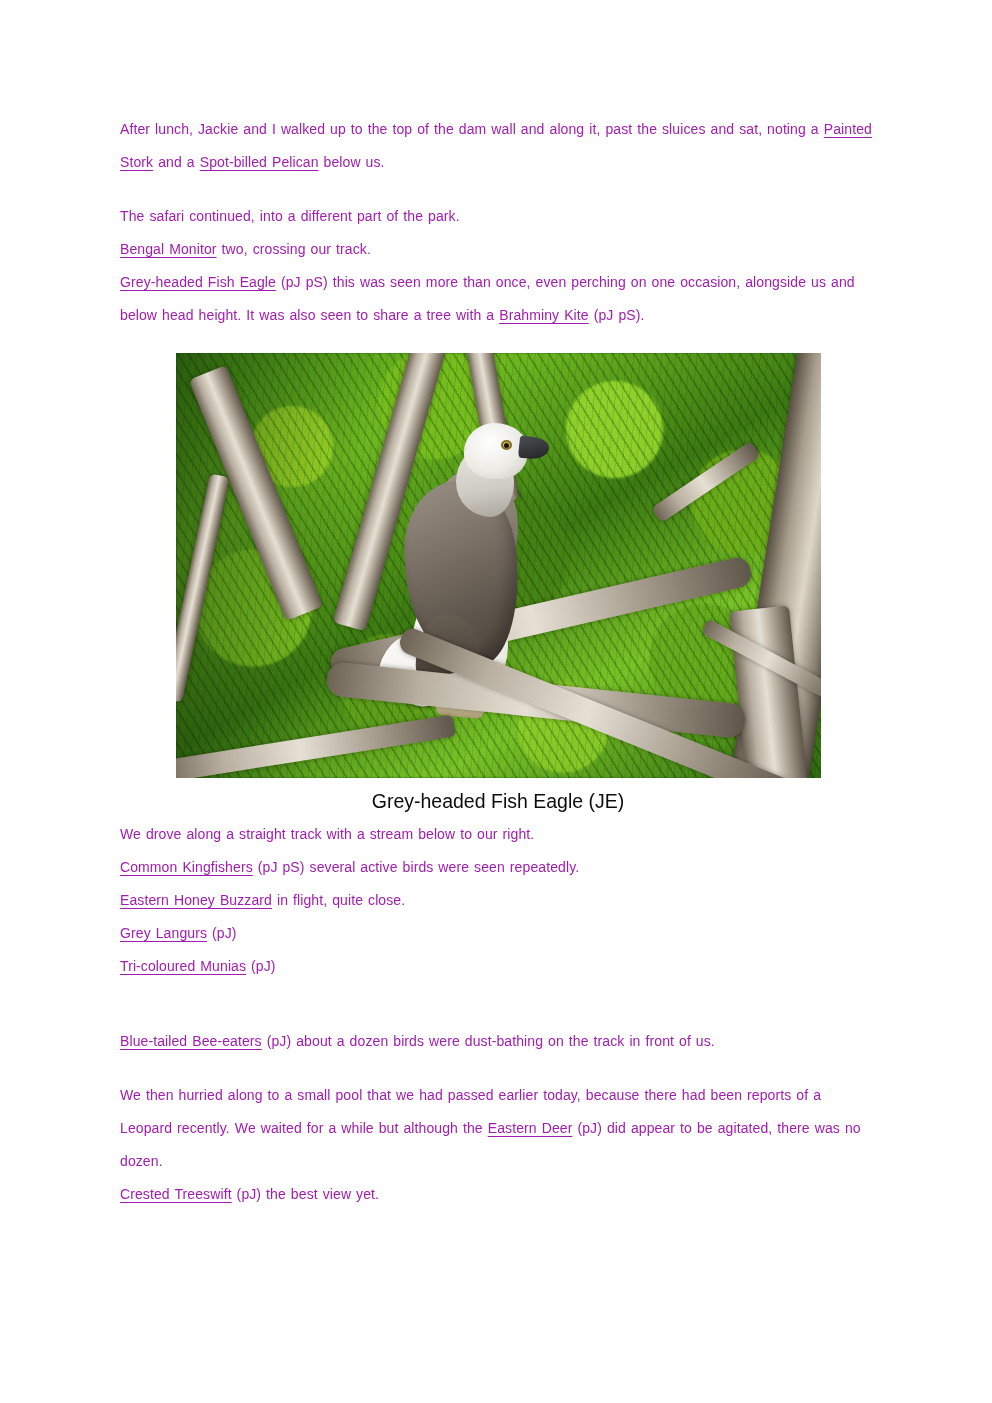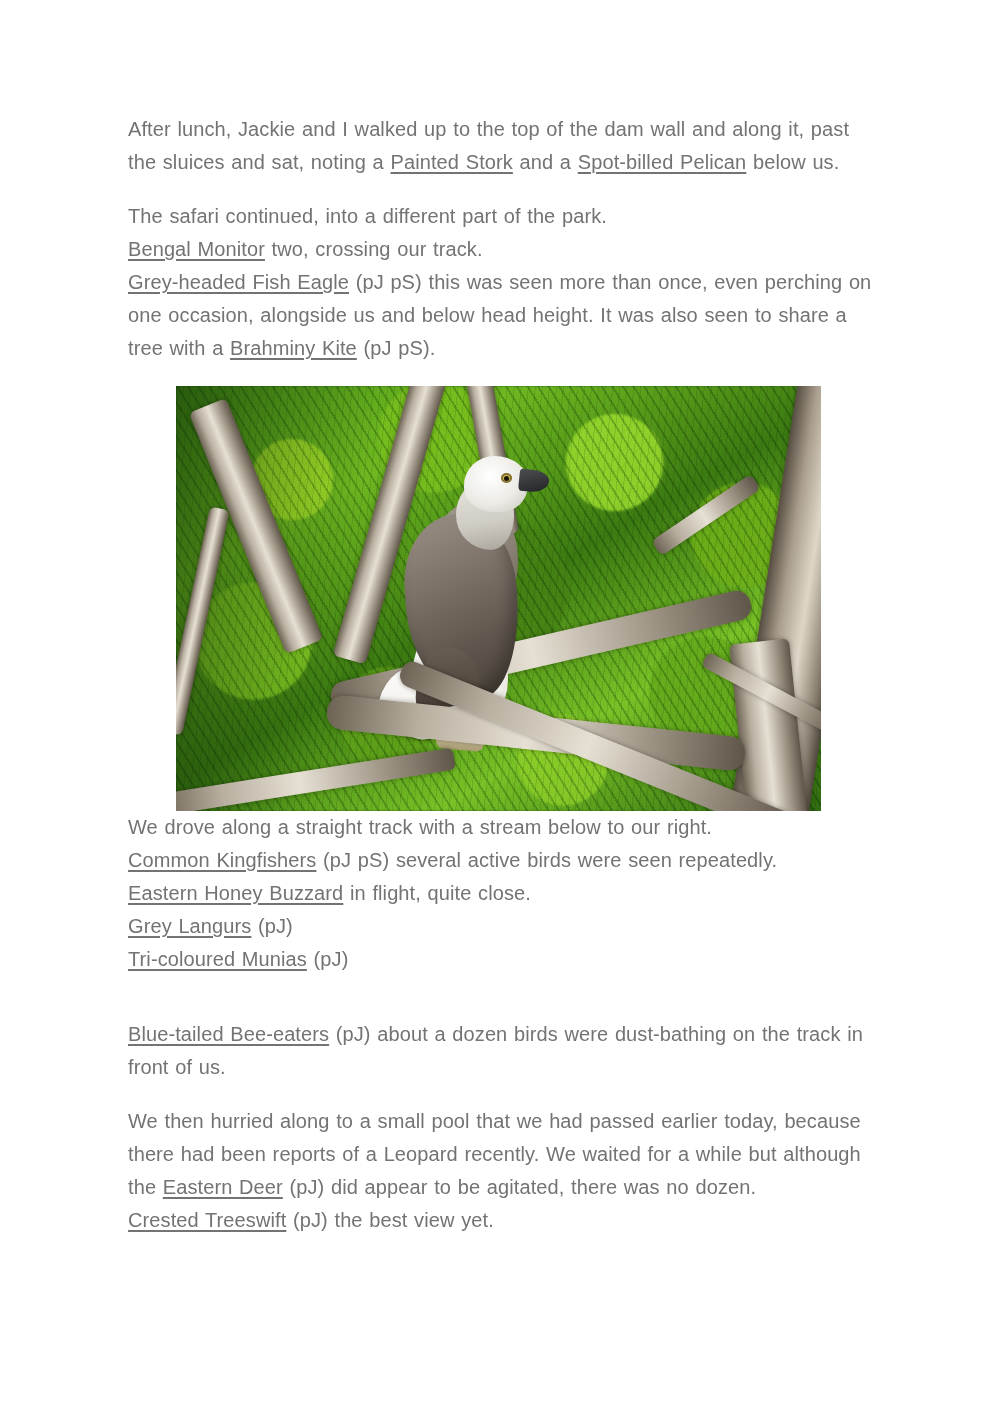--- a/index.html
+++ b/index.html
@@ -22,26 +22,26 @@
     height: 1403px;
     background: #ffffff;
   }
   .content {
     position: absolute;
     left: 120px;
     top: 113px;
     width: 756px;
   }
   p.para {
-    margin: 0 0 0 8px;
-    font-size: 20px;
+    margin: 0 0 0 0;
+    font-size: 14px;
     line-height: 33px;
     letter-spacing: 0.1px;
     word-spacing: 1px;
-    color: #737373;
+    color: #a21caf;
   }
   .gap {
     height: 21px;
   }
   .u {
     text-decoration: underline;
     text-underline-offset: 2.5px;
   }
   .figure {
     margin-top: 21px;
@@ -319,20 +319,21 @@
           <div class="e-leg"></div>
           <div class="e-foot"></div>
           <div class="e-foot2"></div>
         </div>
 
         <div class="branch b-perch"></div>
         <div class="branch b-low-diag"></div>
         <div class="branch b-stub2"></div>
         <div class="branch b-bottom"></div>
       </div>
+      <div class="caption">Grey-headed Fish Eagle (JE)</div>
     </div>
 
     <p class="para after-fig"><span>We drove along a straight track with a stream below to our right.</span><br><span class="u">Common Kingfishers</span><span> (pJ pS) several active birds were seen repeatedly.</span><br><span class="u">Eastern Honey Buzzard</span><span> in flight, quite close.</span><br><span class="u">Grey Langurs</span><span> (pJ)</span><br><span class="u">Tri-coloured Munias</span><span> (pJ)</span></p>
     <div class="gap"></div>
 
     <div class="gap"></div>
 
     <p class="para"><span class="u">Blue-tailed Bee-eaters</span><span> (pJ) about a dozen birds were dust-bathing on the track in front of us.</span></p>
     <div class="gap"></div>
 

